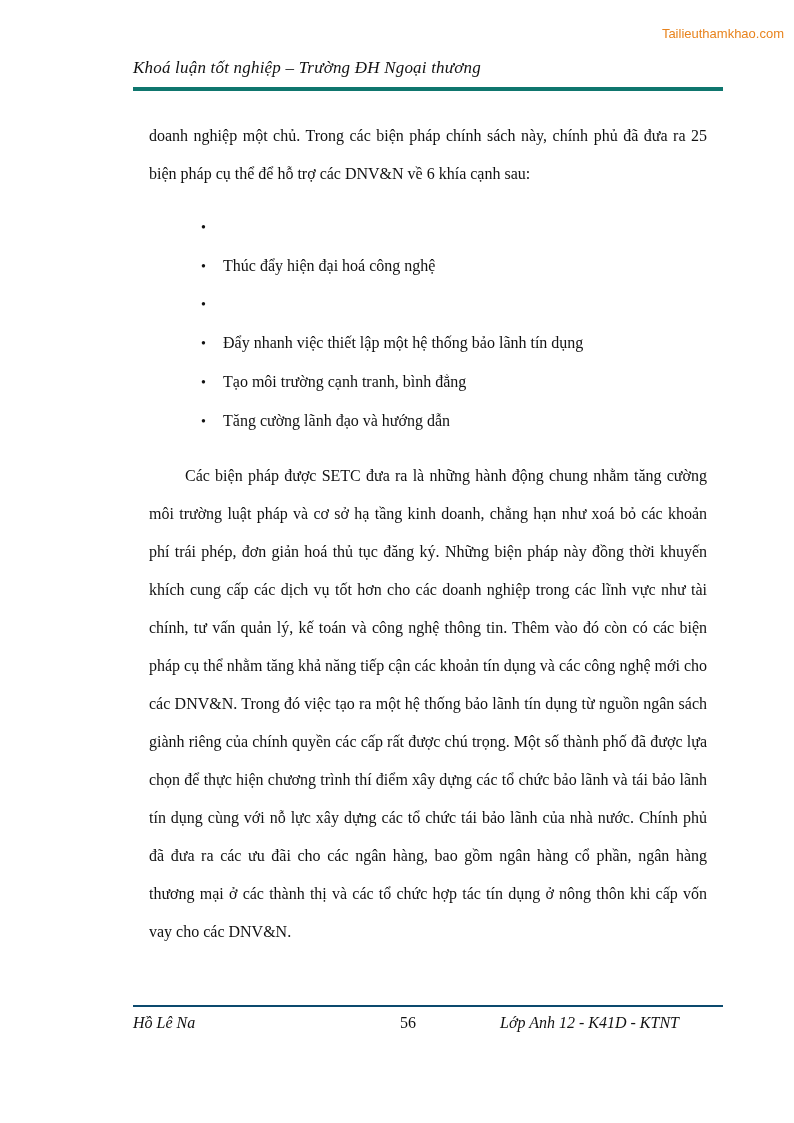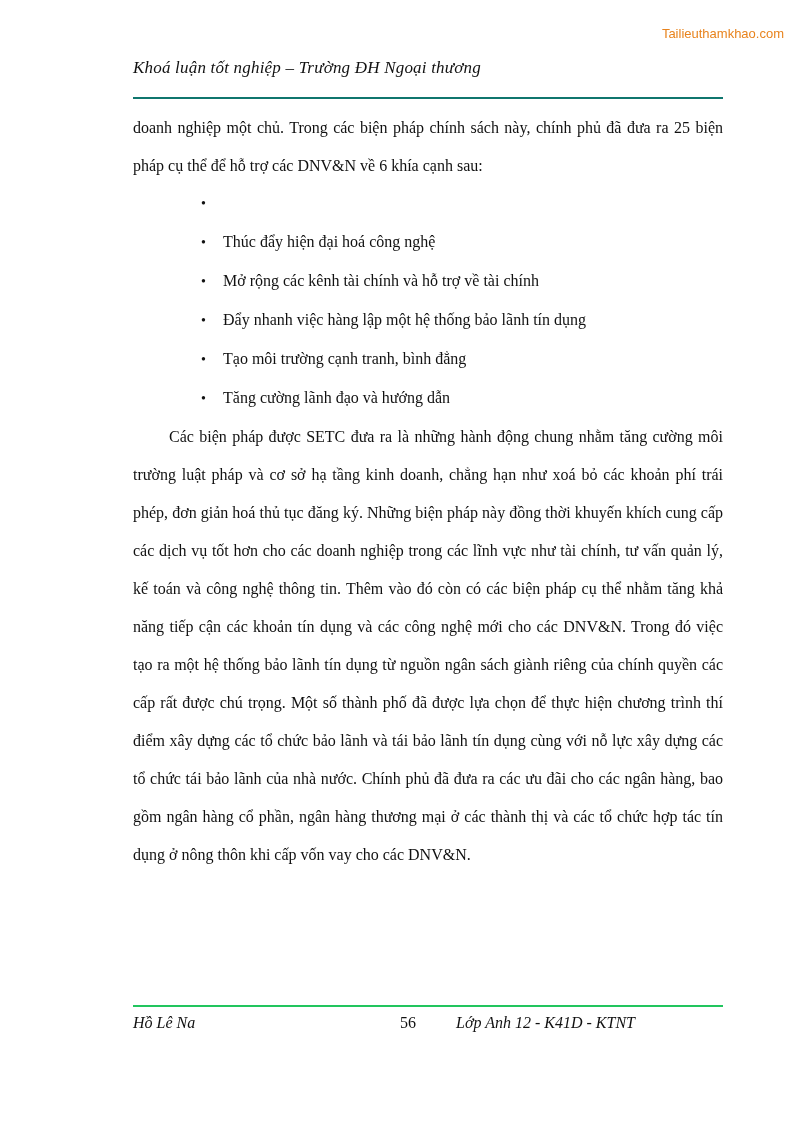--- a/index.html
+++ b/index.html
@@ -27,38 +27,38 @@
     color: #e8831d;
     margin-top: 18px;
   }
   .sheet-inner {
     position: absolute;
     top: 58px;
     left: 133px;
     width: 590px;
   }
   .header {
-    border-bottom: 2px solid #0f766e;
-    padding-bottom: 19px;
+    border-bottom: 4px solid #0f766e;
+    padding-bottom: 9px;
   }
   .header-title {
     font-style: italic;
     font-size: 17px;
     letter-spacing: 0.2px;
   }
   .content {
     margin-top: 10px;
     height: 900px;
     overflow: hidden;
     font-size: 16px;
     line-height: 38px;
     text-align: justify;
   }
   .para {
-    margin: 0;
+    margin: 16px;
   }
   .para.indent {
     text-indent: 36px;
   }
   ul.bullets {
     list-style: none;
     margin: 0;
     padding: 0 0 0 68px;
     text-align: left;
   }
@@ -70,38 +70,38 @@
   ul.bullets .bullet {
     width: 22px;
     flex: 0 0 22px;
     font-size: 14px;
   }
   .footer {
     position: absolute;
     left: 133px;
     width: 590px;
     top: 1005px;
-    border-top: 2px solid #22c55e;
+    border-top: 2px solid #0c4a6e;
     padding-top: 7px;
     display: flex;
     align-items: baseline;
     font-size: 16px;
   }
   .footer .f-left {
     flex: 1;
     text-align: left;
     font-style: italic;
   }
   .footer .f-center {
     flex: 0 0 auto;
     font-style: normal;
   }
   .footer .f-right {
     flex: 1;
-    text-align: left;
+    text-align: center;
     font-style: italic;
     padding-left: 40px;
   }
 </style>
 </head>
 <body>
 
 <div class="page">
 
   <div class="watermark">Tailieuthamkhao.com</div>
@@ -122,26 +122,25 @@
             <span class="bullet">•</span>
           </li>
 
           <li>
             <span class="bullet">•</span>
             <span class="li-text">Thúc đẩy hiện đại hoá công nghệ</span>
           </li>
 
           <li>
             <span class="bullet">•</span>
-            <span class="li-text">Mở rộng các kênh tài chính và hỗ trợ về tài chính</span>
           </li>
 
           <li>
             <span class="bullet">•</span>
-            <span class="li-text">Đẩy nhanh việc hàng lập một hệ thống bảo lãnh tín dụng</span>
+            <span class="li-text">Đẩy nhanh việc thiết lập một hệ thống bảo lãnh tín dụng</span>
           </li>
 
           <li>
             <span class="bullet">•</span>
             <span class="li-text">Tạo môi trường cạnh tranh, bình đẳng</span>
           </li>
 
           <li>
             <span class="bullet">•</span>
             <span class="li-text">Tăng cường lãnh đạo và hướng dẫn</span>

